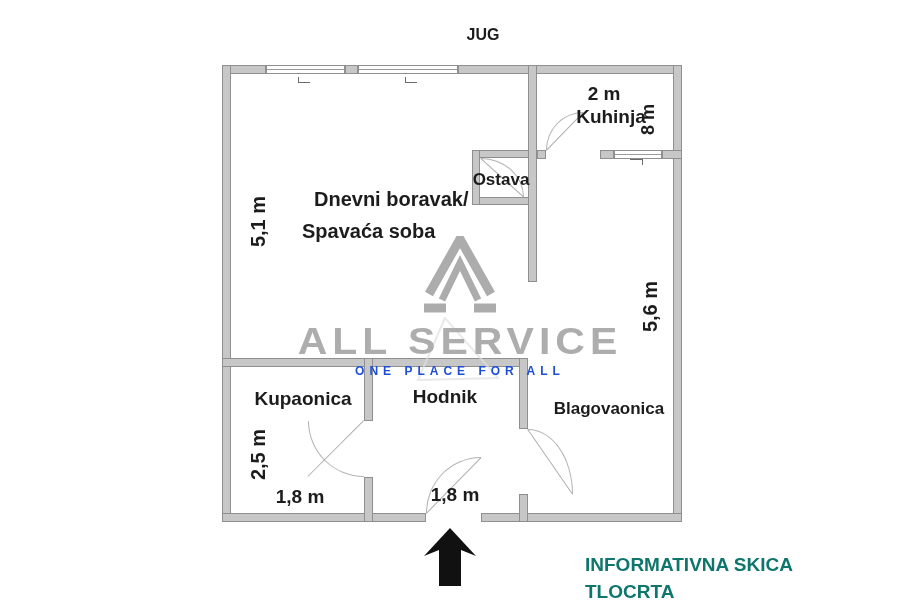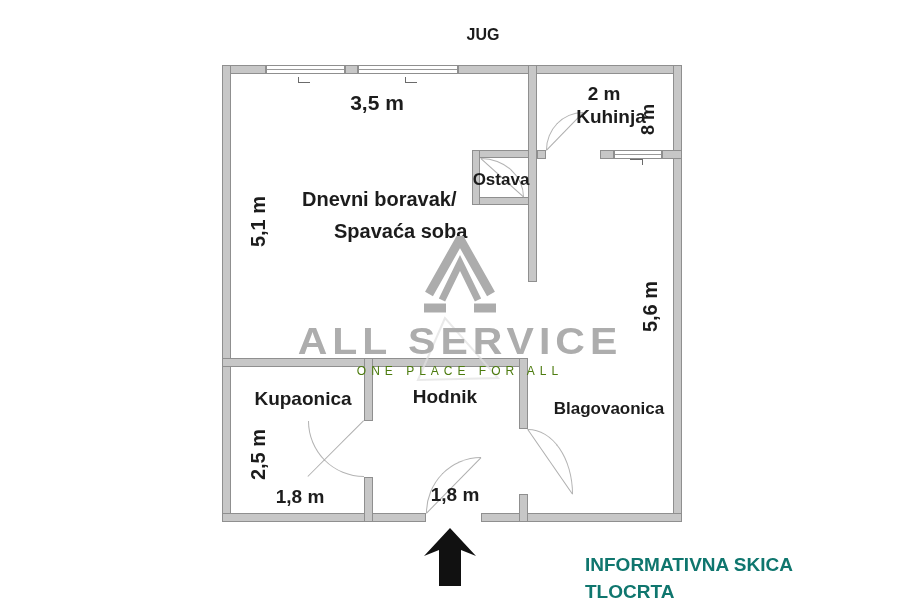--- a/index.html
+++ b/index.html
@@ -12,21 +12,21 @@
   .leaf{position:absolute;height:0;border-top:1px solid #aeaeae;transform-origin:0 0;}
   .sill{position:absolute;box-sizing:border-box;}
   .lbl{position:absolute;color:#1c1c1c;font-weight:bold;white-space:nowrap;}
   .ctr{text-align:center;}
   .vdim{position:absolute;width:80px;text-align:center;color:#1c1c1c;font-weight:bold;
         transform:rotate(-90deg);white-space:nowrap;}
   .wm-brand{position:absolute;left:258px;top:318px;width:404px;text-align:center;
             font-size:41px;font-weight:bold;letter-spacing:5px;color:#adadad;
             transform:scaleY(.92);}
   .wm-tag{position:absolute;left:310px;top:364px;width:300px;text-align:center;
-          font-size:12px;font-weight:normal;letter-spacing:5px;color:#4d7c0f;}
+          font-size:12px;font-weight:bold;letter-spacing:5px;color:#1d4ed8;}
   .footer-red{position:absolute;left:585px;top:551px;font-size:19px;line-height:27px;
               font-weight:bold;color:#0f766e;}
   svg{position:absolute;}
 </style>
 </head>
 <body>
 
 <div id="canvas">
 
   <div class="lbl ctr" style="left:423px;top:26px;width:120px;font-size:16px;">JUG</div>
@@ -73,25 +73,24 @@
   <div class="arc" style="left:426px;top:457px;width:55px;height:56px;border-top-width:1px;border-left-width:1px;border-top-left-radius:100%;"></div>
   <div class="leaf" style="left:426px;top:513px;width:78px;transform:rotate(-45.5deg);"></div>
 
   <div class="arc" style="left:528px;top:429px;width:45px;height:65px;border-top-width:1px;border-right-width:1px;border-top-right-radius:100%;"></div>
   <div class="leaf" style="left:528px;top:429px;width:79px;transform:rotate(55.3deg);"></div>
 
   <div class="sill" style="left:298px;top:77px;width:12px;height:6px;border-left:1px solid #6b6b6b;border-bottom:1px solid #6b6b6b;"></div>
   <div class="sill" style="left:405px;top:77px;width:12px;height:6px;border-left:1px solid #6b6b6b;border-bottom:1px solid #6b6b6b;"></div>
   <div class="sill" style="left:630px;top:159px;width:13px;height:6px;border-top:1px solid #6b6b6b;border-right:1px solid #6b6b6b;"></div>
 
-  <div class="lbl ctr" style="left:317px;top:91px;width:120px;font-size:21px;">3,5 m</div>
   <div class="vdim" style="left:218px;top:210px;font-size:20px;">5,1 m</div>
   <div class="lbl" style="left:302px;top:183px;font-size:20px;line-height:32px;">
-    <span style="display:block;">Dnevni boravak/</span>
-    <span style="display:block;margin-left:32px;">Spavaća soba</span>
+    <span style="display:block;margin-left:12px;">Dnevni boravak/</span>
+    <span style="display:block;">Spavaća soba</span>
   </div>
 
   <div class="lbl ctr" style="left:554px;top:83px;width:100px;font-size:19px;">2 m</div>
   <div class="lbl ctr" style="left:551px;top:106px;width:120px;font-size:19px;">Kuhinja</div>
   <div class="vdim" style="left:608px;top:109px;font-size:18px;">8 m</div>
 
   <div class="lbl ctr" style="left:446px;top:170px;width:110px;font-size:17px;">Ostava</div>
 
   <div class="vdim" style="left:610px;top:295px;font-size:20px;">5,6 m</div>
 

